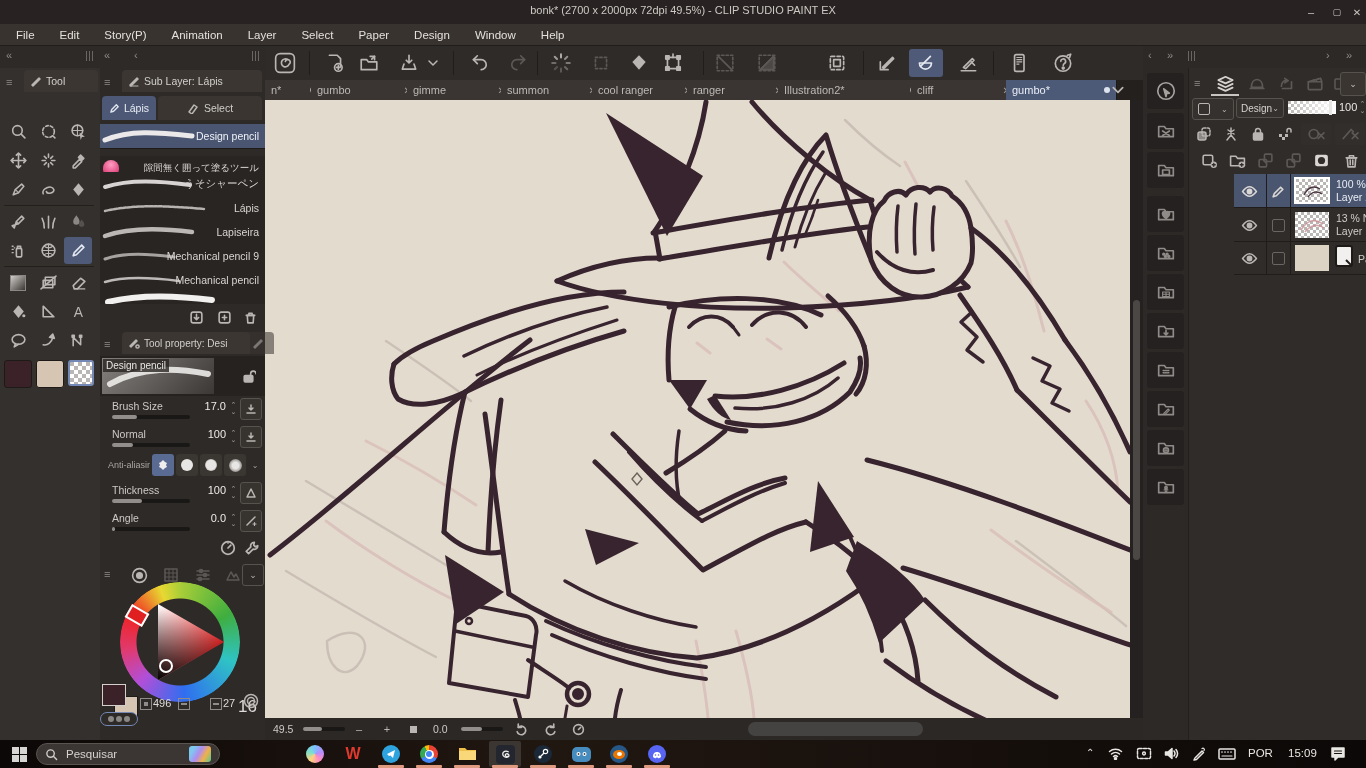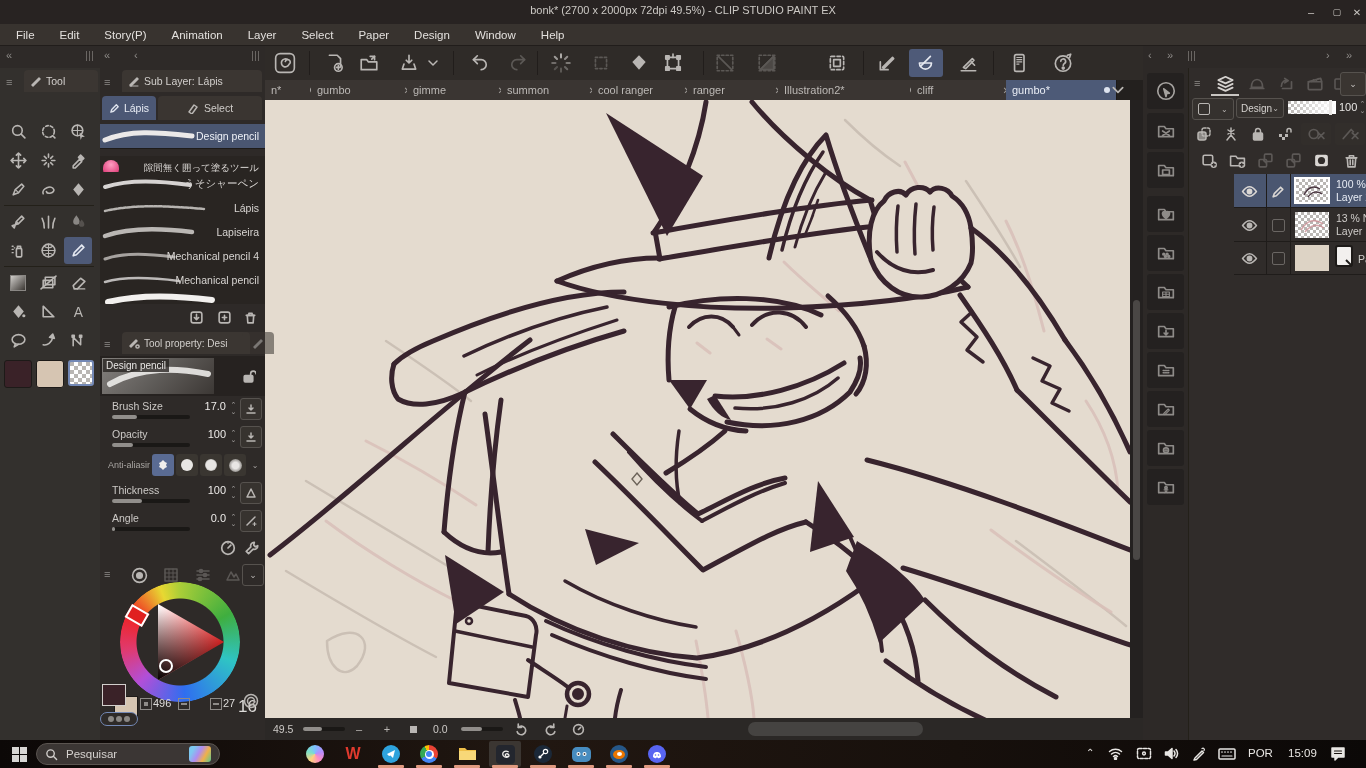--- a/index.html
+++ b/index.html
@@ -606,21 +606,21 @@
       <div class="subrow" style="left:0;top:152px;">
         <svg width="100" height="20" viewBox="0 0 100 20">
             <path d="M5 14 C30 5 60 6 92 10" stroke="#dedcda" stroke-width="4.5" fill="none" stroke-linecap="round" opacity=".8"></path>
           </svg>
         <span class="lbl">Lapiseira</span>
       </div>
       <div class="subrow" style="left:0;top:176px;">
         <svg width="80" height="20" viewBox="0 0 80 20">
             <path d="M5 13 C25 6 50 8 74 11" stroke="#c5c2bf" stroke-width="3" fill="none" stroke-linecap="round" opacity=".8"></path>
           </svg>
-        <span class="lbl">Mechanical pencil 4</span>
+        <span class="lbl">Mechanical pencil 9</span>
       </div>
       <div class="subrow" style="left:0;top:200px;">
         <svg width="85" height="20" viewBox="0 0 85 20">
             <path d="M5 12 C25 6 55 8 79 11" stroke="#d6d4d2" stroke-width="2.5" fill="none" stroke-linecap="round" opacity=".85"></path>
           </svg>
         <span class="lbl">Mechanical pencil</span>
       </div>
       <div class="abs" style="left:0;top:224px;width:165px;height:12px;background:#292522;overflow:hidden;">
         <svg width="120" height="12" viewBox="0 0 120 12">
             <path d="M8 10 C40 2 80 4 112 8" stroke="#f2f0ee" stroke-width="6" fill="none" stroke-linecap="round"></path>
@@ -690,21 +690,21 @@
             <span>⌄</span>
           </div>
         <div class="actbox" style="left:140px;top:68px;">
             <svg width="12" height="12" viewBox="0 0 12 12" class="st">
               <path d="M6 2v5M6 7L4 5M6 7l2-2M2 10h8"></path>
             </svg>
           </div>
       </div>
 
       <div>
-        <div class="pr-label" style="left:12px;top:98px;">Opacity</div>
+        <div class="pr-label" style="left:12px;top:98px;">Normal</div>
         <div class="groove" style="left:12px;top:113px;width:78px;">
             <i style="width:27%;"></i>
           </div>
         <div class="val" style="left:92px;top:98px;">100</div>
         <div class="stepper" style="left:128px;top:96px;">
             <span>⌃</span>
             <span>⌄</span>
           </div>
         <div class="actbox" style="left:140px;top:96px;">
             <svg width="12" height="12" viewBox="0 0 12 12" class="st">

